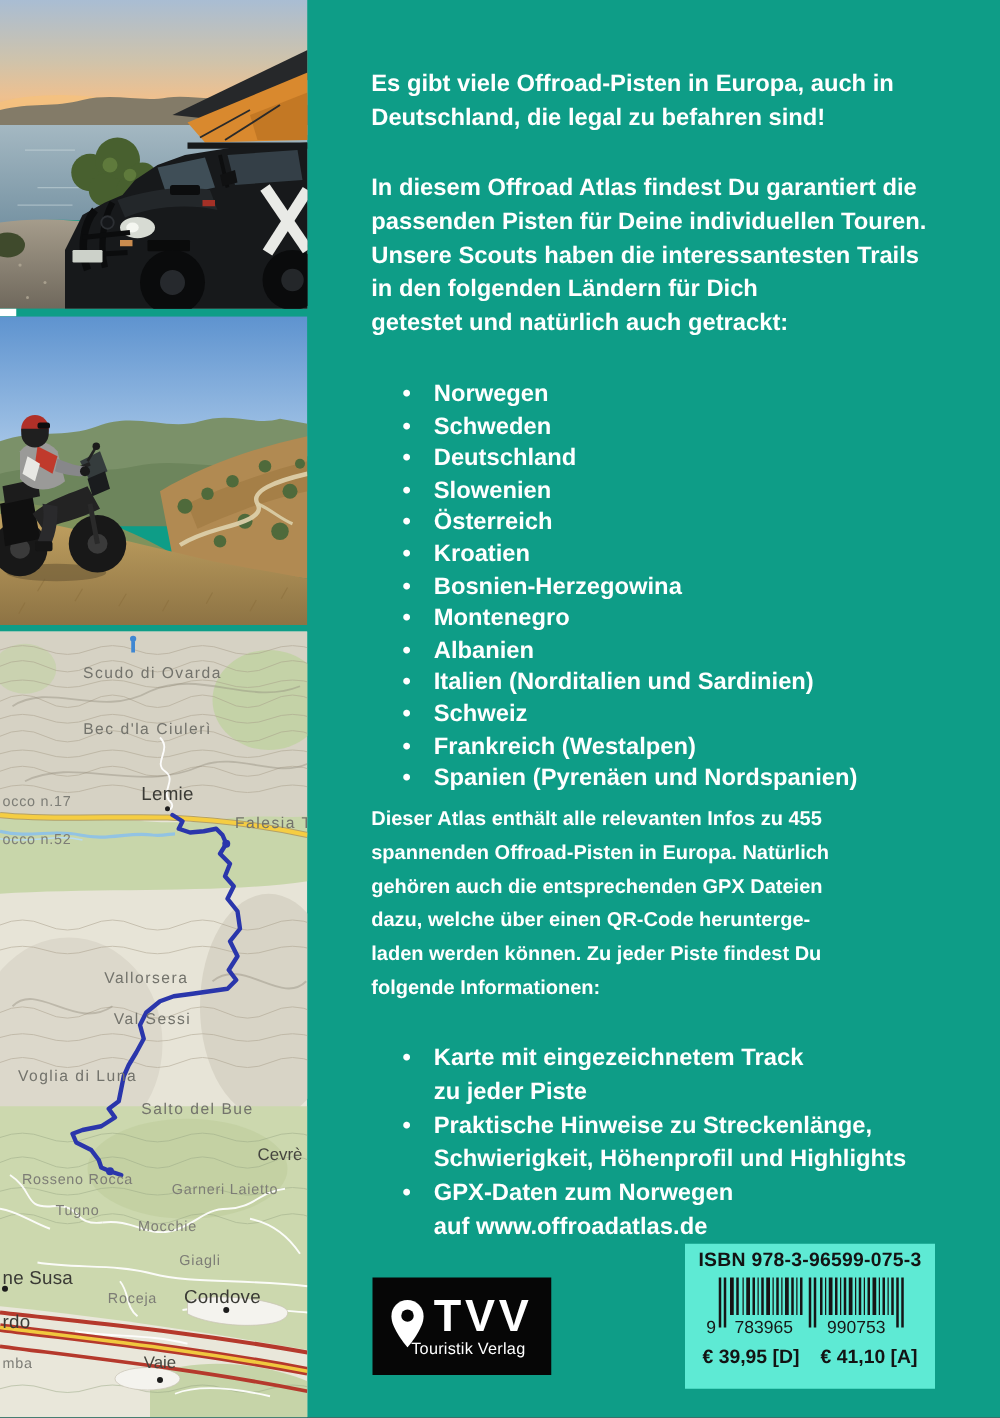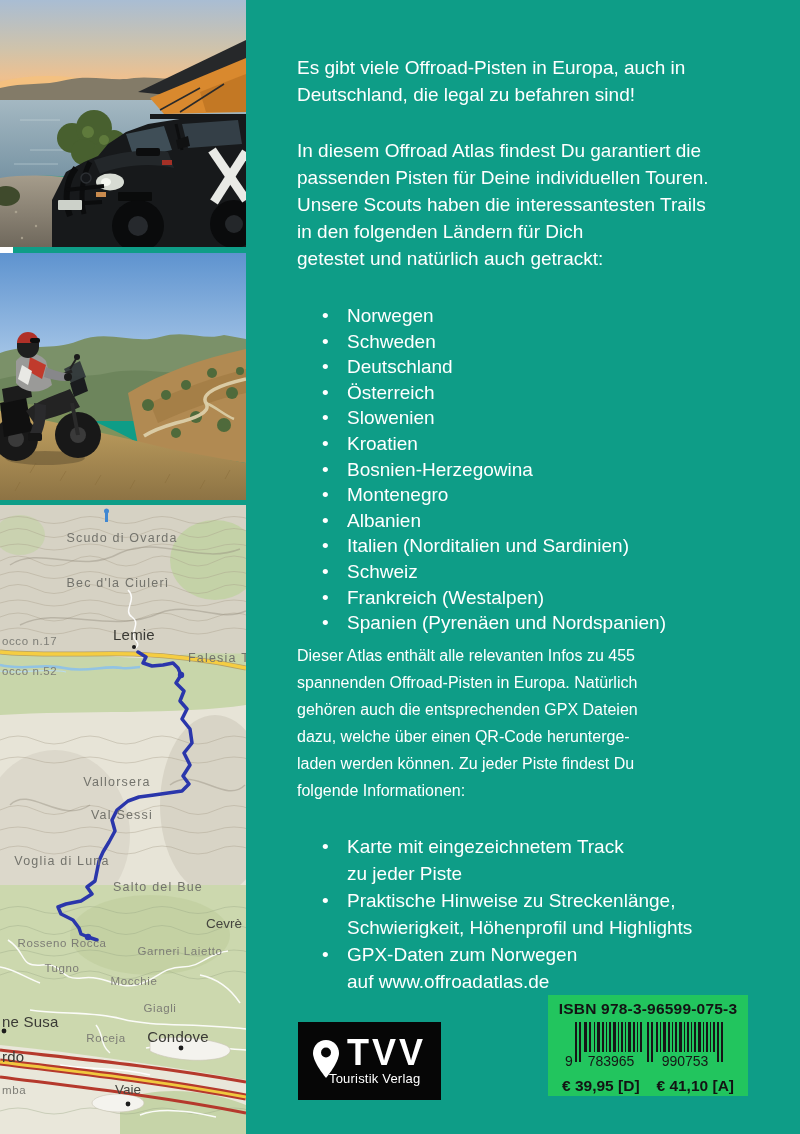--- a/index.html
+++ b/index.html
@@ -6,40 +6,40 @@
   .cover{position:relative;width:800px;height:1134px;background:#0E9D87;overflow:hidden;
          font-family:"Liberation Sans",sans-serif;}
   .photo{position:absolute;left:0;width:246px;overflow:hidden;}
   .photo svg{display:block;}
   #photo1{top:0;height:247px;}
   #photo2{top:253px;height:247px;}
   #mapbox{top:505px;height:629px;}
   .white-notch{position:absolute;left:0;top:247px;width:13px;height:6px;background:#ffffff;}
 
   
-  .tcol{position:absolute;color:#ffffff;font-weight:normal;}
+  .tcol{position:absolute;color:#ffffff;font-weight:bold;}
   .para div{white-space:nowrap;}
   #para1{left:297px;top:54px;font-size:19px;line-height:27px;}
   #para2{left:297px;top:137px;font-size:19px;line-height:27px;}
   #para3{left:297px;top:642px;font-size:16px;line-height:27px;}
   ul.blist{list-style:none;margin:17px;padding:0;}
   ul.blist li{position:relative;padding-left:33px;white-space:nowrap;}
   ul.blist li::before{content:"•";position:absolute;left:8px;}
   #countries{left:297px;top:286px;font-size:19px;line-height:25.6px;}
   #features{left:297px;top:816px;font-size:19px;line-height:27px;}
 
   
   .logo{position:absolute;left:298px;top:1022px;width:143px;height:78px;background:#060606;
         color:#fff;display:flex;align-items:center;justify-content:center;gap:8px;}
   .logo .txt{display:flex;flex-direction:column;}
   .logo .tvv{font-size:36px;font-weight:bold;line-height:32px;letter-spacing:3px;}
   .logo .sub{font-size:13px;font-weight:normal;letter-spacing:0.2px;margin-left:-18px;margin-top:2px;}
 
   
-  .isbn{position:absolute;left:548px;top:995px;width:200px;height:101px;background:#22c55e;
+  .isbn{position:absolute;left:548px;top:995px;width:200px;height:116px;background:#5eead4;
         color:#131313;text-align:center;}
   .isbn .l1{font-size:15.5px;font-weight:bold;margin-top:5px;letter-spacing:0.2px;}
   .isbn svg{display:block;margin:2px auto 0;}
   .isbn .prices{display:flex;justify-content:space-between;padding:0 14px;font-size:15.5px;
         font-weight:bold;margin-top:1px;}
 
   
   .m-reg{fill:#73736c;font-size:12.5px;letter-spacing:1.2px;}
   .m-reg2{fill:#7d7d76;font-size:11.5px;letter-spacing:0.6px;}
   .m-town{fill:#3a3a35;font-size:15px;letter-spacing:0.2px;}
@@ -331,22 +331,22 @@
     <div>passenden Pisten für Deine individuellen Touren.</div>
     <div>Unsere Scouts haben die interessantesten Trails</div>
     <div>in den folgenden Ländern für Dich</div>
     <div>getestet und natürlich auch getrackt:</div>
   </div>
 
   <ul class="tcol blist" id="countries">
     <li>Norwegen</li>
     <li>Schweden</li>
     <li>Deutschland</li>
+    <li>Slowenien</li>
     <li>Österreich</li>
-    <li>Slowenien</li>
     <li>Kroatien</li>
     <li>Bosnien-Herzegowina</li>
     <li>Montenegro</li>
     <li>Albanien</li>
     <li>Italien (Norditalien und Sardinien)</li>
     <li>Schweiz</li>
     <li>Frankreich (Westalpen)</li>
     <li>Spanien (Pyrenäen und Nordspanien)</li>
   </ul>
 

